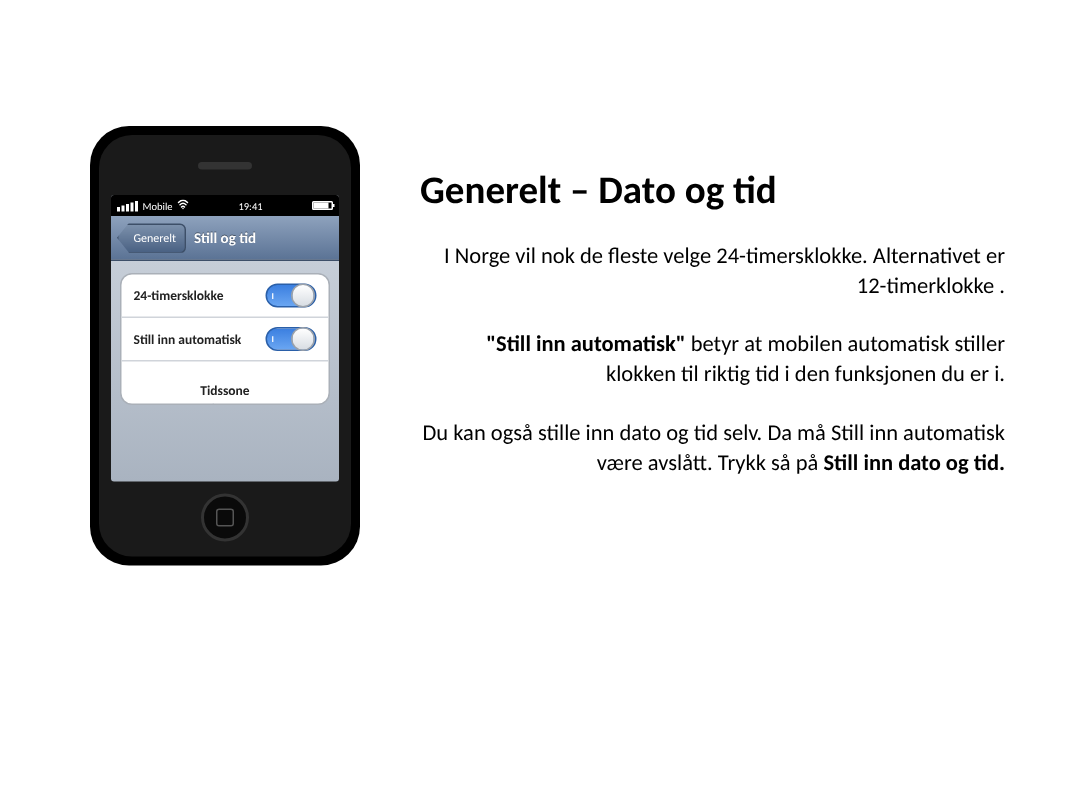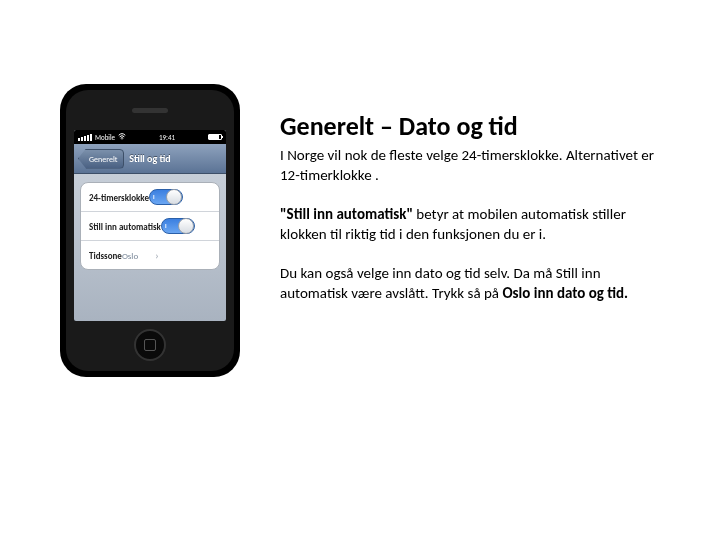--- a/index.html
+++ b/index.html
@@ -137,27 +137,28 @@
     margin: 8px 6px;
     background: #fff;
     border: 1px solid #aab0b8;
     border-radius: 8px;
     overflow: hidden;
   }
   .settings-row {
     height: 28px;
     display: flex;
     align-items: center;
+    justify-content: space-between;
     padding: 14px 8px;
     border-bottom: 1px solid #d0d4da;
     font-size: 9px;
     font-weight: bold;
     color: #222;
   }
-  .settings-row:last-child { border-bottom: none; }
+  .settings-row:last-child { border-bottom: none; flex-direction: column; }
   .row-value { color: #7a8899; font-weight: normal; display:flex; align-items:center; gap:17px; }
   .toggle {
     width: 34px;
     height: 16px;
     border-radius: 8px;
     background: linear-gradient(#3b7fe0, #6aa6f2);
     position: relative;
     border: 1px solid #2a5fa8;
     display: flex;
     align-items: center;
@@ -183,28 +184,29 @@
   }
   
   .content {
     flex: 1;
     padding-top: 50px;
     padding-right: 20px;
   }
   .heading {
     font-size: 26px;
     font-weight: bold;
-    margin-bottom: 4px;
+    margin-bottom: 20px;
     color: #000;
   }
   .para {
     font-size: 15px;
     line-height: 1.3;
     margin-bottom: 20px;
     color: #000;
+    text-align: right;
   }
   .bold { font-weight: bold; }
 </style>
 </head>
 <body>
 
 <div class="slide">
 
   <div class="phone">
     <div class="phone-inner">
@@ -275,17 +277,17 @@
     <h1 class="heading">Generelt – Dato og tid</h1>
 
     <p class="para">I Norge vil nok de fleste velge  24-timersklokke. Alternativet er 12-timerklokke .</p>
 
     <p class="para">
       <span class="bold">"Still inn automatisk"</span><span> betyr at mobilen automatisk stiller klokken til riktig tid i den funksjonen du er i.</span>
     </p>
 
 
     <p class="para">
-      <span>Du kan også velge inn dato og tid selv. Da må Still inn automatisk være avslått. Trykk så på </span><span class="bold">Oslo inn dato og tid.</span><span></span>
+      <span>Du kan også stille inn dato og tid selv. Da må Still inn automatisk være avslått. Trykk så på </span><span class="bold">Still inn dato og tid.</span><span></span>
     </p>
   </div>
 
 </div>
 
 </body></html>

